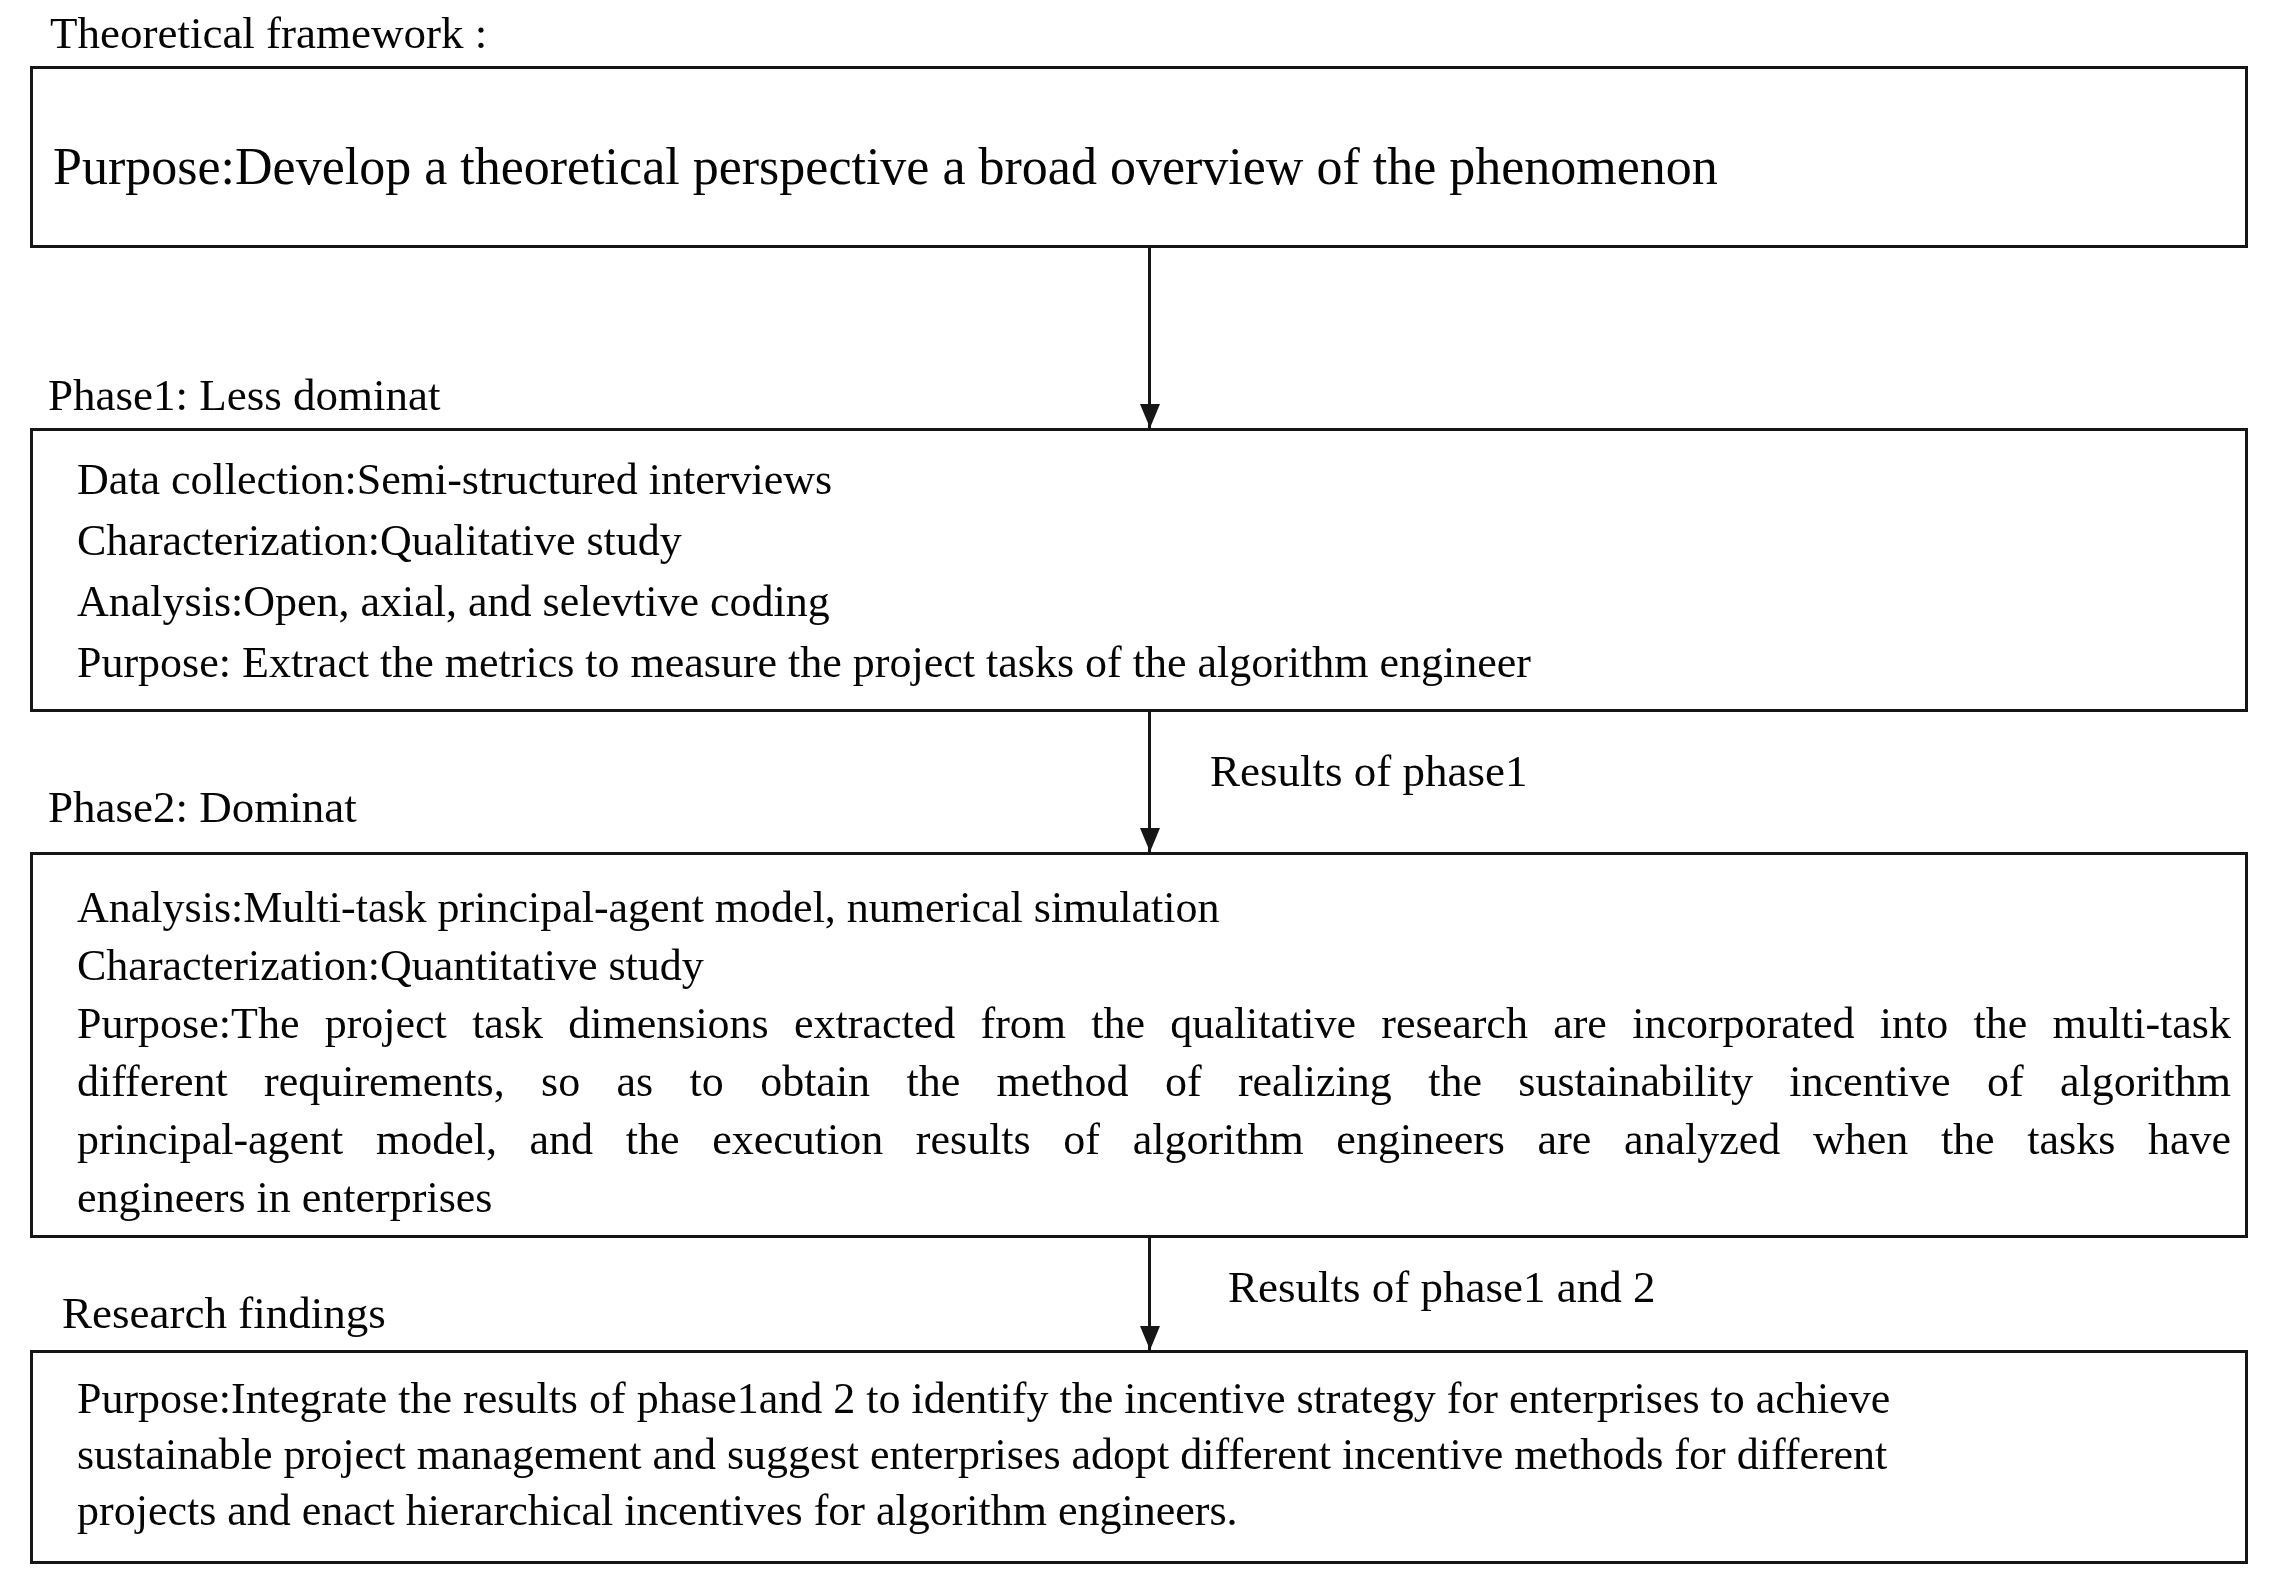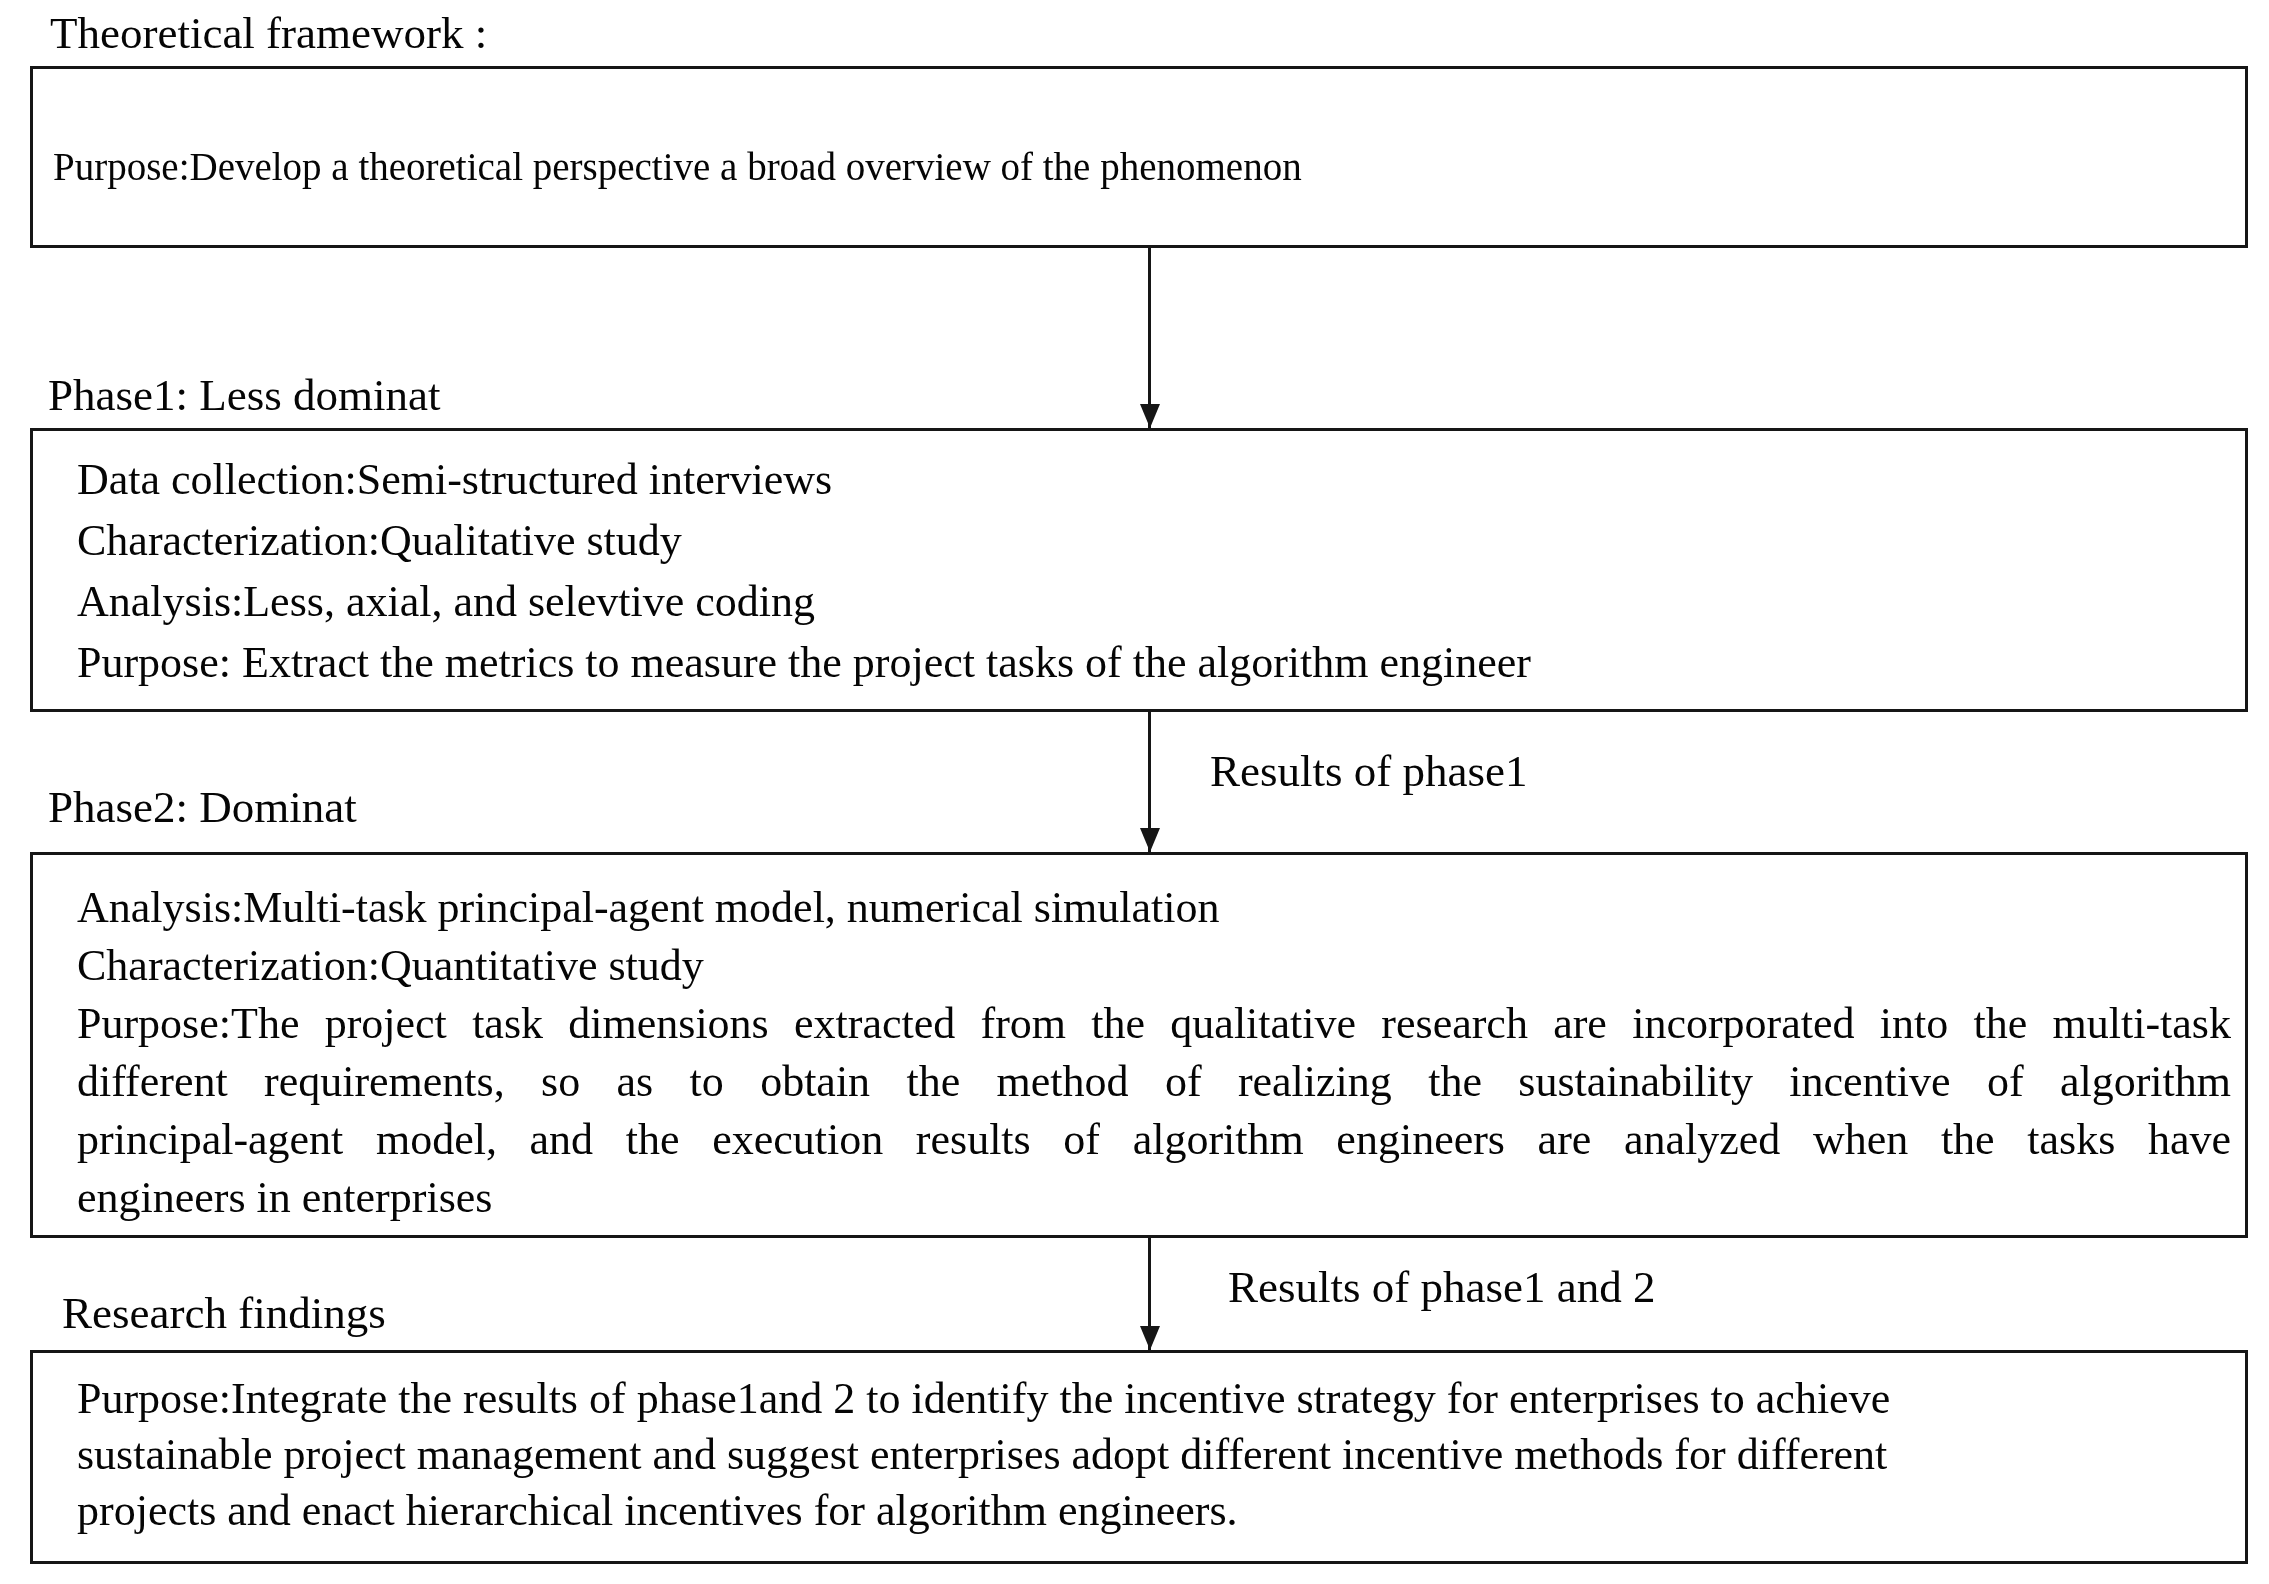--- a/index.html
+++ b/index.html
@@ -32,21 +32,21 @@
     width: 2218px;
     background: #ffffff;
     border: 3px solid #161616;
     box-sizing: border-box;
   }
   .box-theoretical { top: 66px;   height: 182px; padding: 72px 20px 0 20px; }
   .box-phase1      { top: 428px;  height: 284px; padding: 18px 20px 0 44px; }
   .box-phase2      { top: 852px;  height: 386px; padding: 24px 14px 0 44px; }
   .box-findings    { top: 1350px; height: 214px; padding: 18px 40px 0 44px; }
 
-  .box-text { font-size: 39px; line-height: 52px; }
+  .box-text { font-size: 52px; line-height: 52px; }
   .box-line { font-size: 44px; }
   .box-phase1   .box-line { line-height: 61px; }
   .box-phase2   .box-line { line-height: 58px; }
   .box-findings .box-line { line-height: 56px; }
 
   
   .jline { text-align: justify; text-align-last: justify; }
 
   .arrow {
     position: absolute;
@@ -79,21 +79,21 @@
     <div class="box-text">Purpose:Develop a theoretical perspective a broad overview of the phenomenon</div>
   </div>
 
   <div class="arrow arrow-1"></div>
 
   <div class="lbl lbl-phase1">Phase1: Less dominat</div>
 
   <div class="box box-phase1">
     <div class="box-line">Data collection:Semi-structured interviews</div>
     <div class="box-line">Characterization:Qualitative study</div>
-    <div class="box-line">Analysis:Less, axial, and selevtive coding</div>
+    <div class="box-line">Analysis:Open, axial, and selevtive coding</div>
     <div class="box-line">Purpose: Extract the metrics to measure the project tasks of the algorithm engineer</div>
   </div>
 
   <div class="arrow arrow-2"></div>
   <div class="lbl arrow-lbl-2">Results of phase1</div>
 
   <div class="lbl lbl-phase2">Phase2: Dominat</div>
 
   <div class="box box-phase2">
     <div class="box-line">Analysis:Multi-task principal-agent model, numerical simulation</div>

